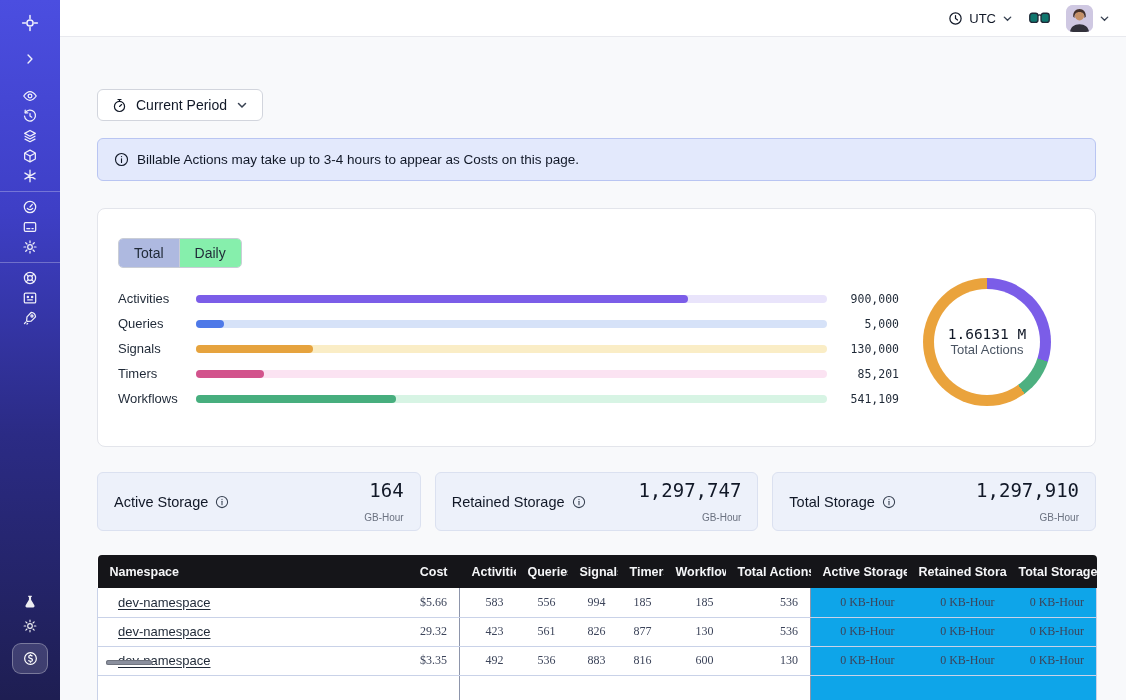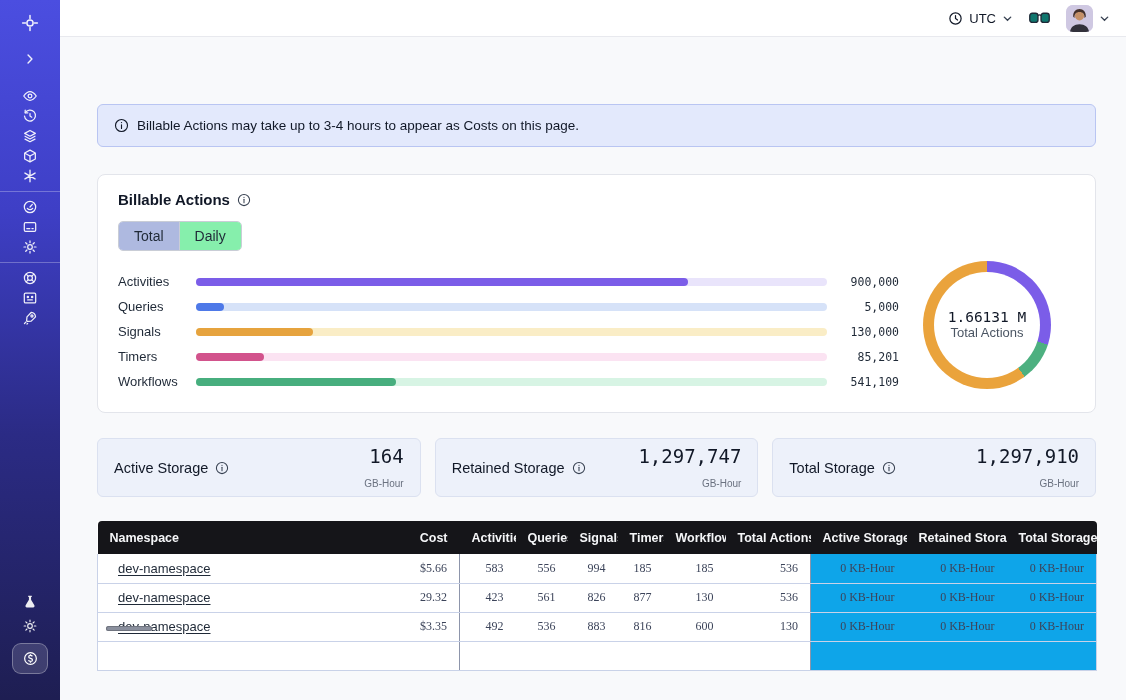--- a/index.html
+++ b/index.html
@@ -236,44 +236,44 @@
     </span>
     <svg width="11" height="11" viewBox="0 0 12 12" fill="none" stroke="#374151" stroke-width="1.5" stroke-linecap="round">
         <path d="M2.5 4.5L6 8l3.5-3.5"></path>
       </svg>
   </div>
 </header>
 
 <main class="content">
 
   <div class="page-head">
+    <button class="period-btn">
+      <svg width="15" height="15" viewBox="0 0 16 16" fill="none" stroke="#111827" stroke-width="1.3" stroke-linecap="round">
+        <circle cx="8" cy="9" r="5.4"></circle>
+          <path d="M6.4 1.6h3.2 M8 2v1.6 M8 9l2.3-2"></path>
+      </svg>
+      <span>Current Period</span>
+      <svg width="12" height="12" viewBox="0 0 12 12" fill="none" stroke="#374151" stroke-width="1.5" stroke-linecap="round">
+          <path d="M2.5 4.5L6 8l3.5-3.5"></path>
+        </svg>
+    </button>
   </div>
 
   <div class="banner">
     <span class="info-i">
       <svg width="15" height="15" viewBox="0 0 16 16" fill="none" stroke="#111827" stroke-width="1.2">
         <circle cx="8" cy="8" r="6.4"></circle>
           <path d="M8 7.2v4" stroke-linecap="round"></path>
           <circle cx="8" cy="4.9" r="0.7" fill="#111827" stroke="none"></circle>
       </svg>
     </span>
     <span>Billable Actions may take up to 3-4 hours to appear as Costs on this page.</span>
   </div>
 
   <section class="card billable-card">
-    <div class="card-title">
-      <span>Billable Actions</span>
-      <span class="info-i">
-        <svg width="14" height="14" viewBox="0 0 16 16" fill="none" stroke="#374151" stroke-width="1.2">
-          <circle cx="8" cy="8" r="6.4"></circle>
-            <path d="M8 7.2v4" stroke-linecap="round"></path>
-            <circle cx="8" cy="4.9" r="0.7" fill="#374151" stroke="none"></circle>
-        </svg>
-      </span>
-    </div>
     <div class="tabs">
       <button class="tab active">Total</button>
       <button class="tab">Daily</button>
     </div>
     <div class="chart-row">
       <div class="bars" id="bars">
           <div class="bar-row">
             <span class="bar-label">Activities</span>
             <span class="bar-track" style="background:#e9e4fb">
               <span class="bar-fill" style="width:78%;background:#7b5de8"></span>

